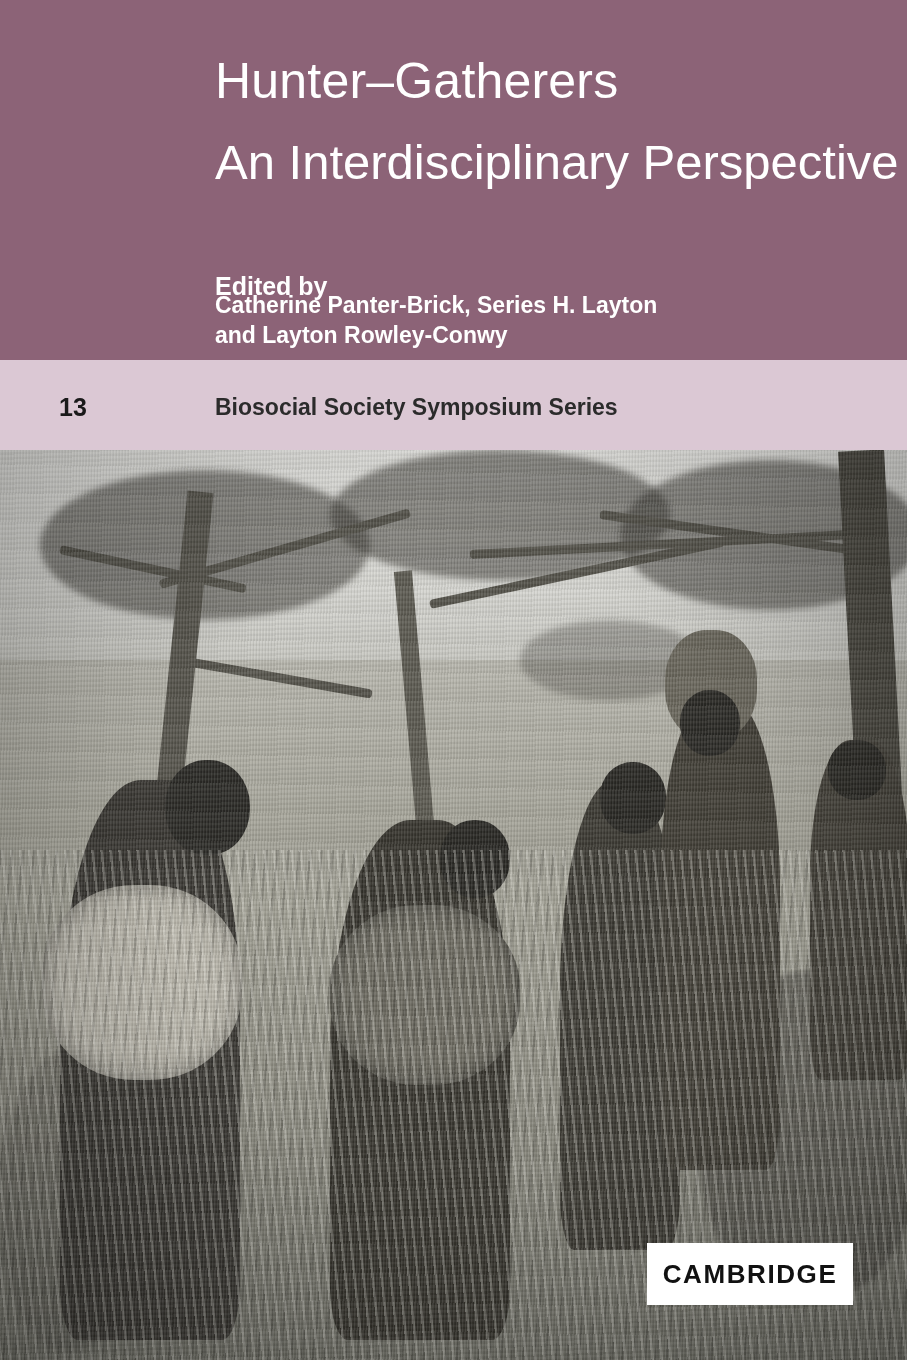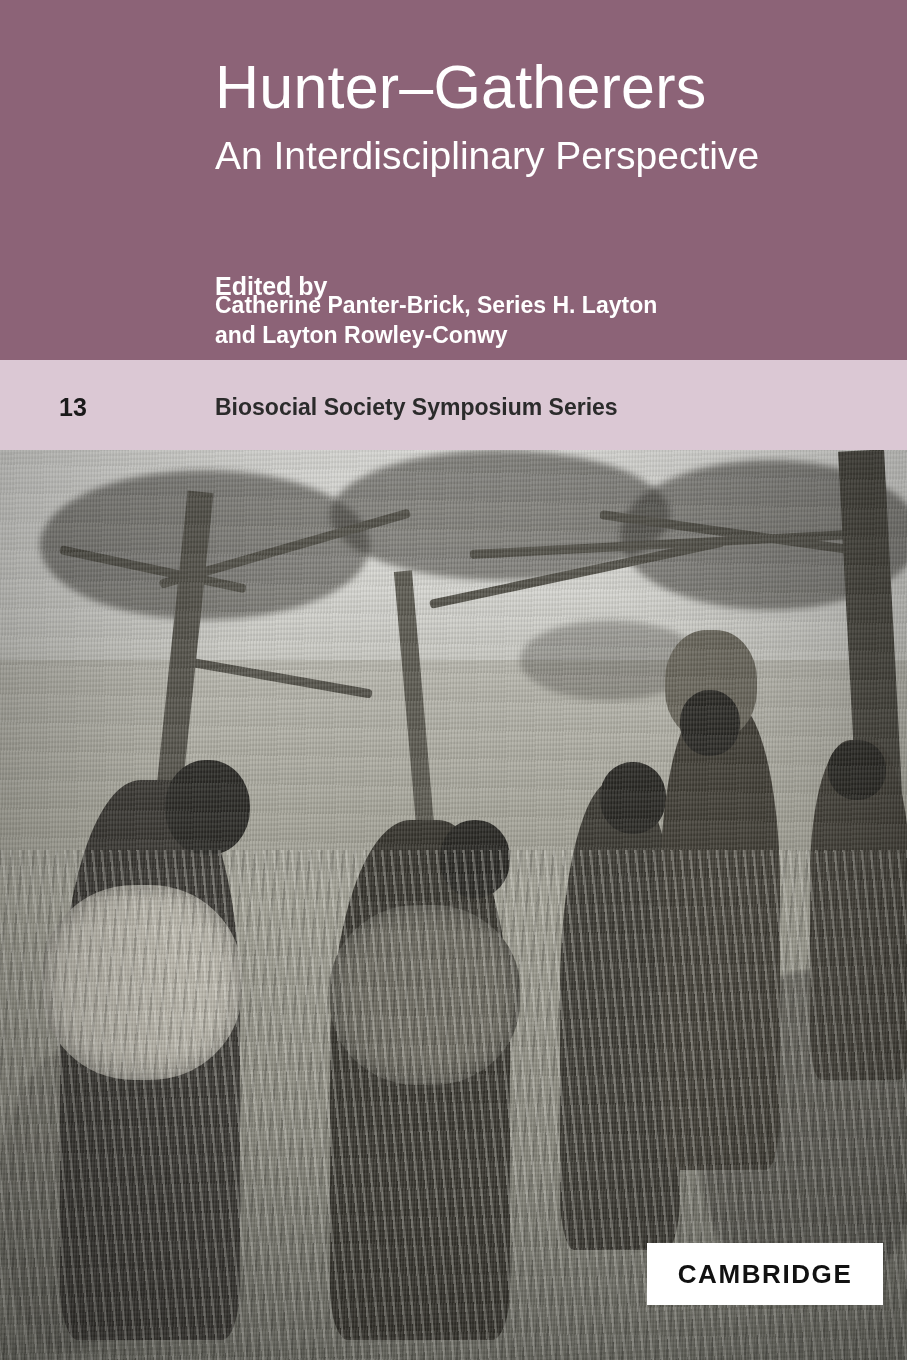--- a/index.html
+++ b/index.html
@@ -25,31 +25,31 @@
     top: 0;
     width: 907px;
     height: 360px;
     background: #8c6377;
   }
   .book-title {
     position: absolute;
     left: 215px;
     top: 52px;
     color: #ffffff;
-    font-size: 61px;
+    font-size: 50px;
     font-weight: 400;
     letter-spacing: 0.2px;
     white-space: nowrap;
   }
   .book-subtitle {
     position: absolute;
     left: 215px;
     top: 134px;
     color: #ffffff;
-    font-size: 39px;
+    font-size: 49px;
     font-weight: 400;
     white-space: nowrap;
   }
   .edited-by {
     position: absolute;
     left: 215px;
     top: 272px;
     color: #ffffff;
     font-size: 25px;
     font-weight: bold;
@@ -205,21 +205,21 @@
     left: 0; top: 0; width: 907px; height: 910px;
     background: radial-gradient(ellipse at 50% 45%, rgba(0,0,0,0) 45%, rgba(0,0,0,0.28) 100%);
     pointer-events: none;
   }
 
   
   .publisher {
     position: absolute;
     left: 647px;
     top: 1243px;
-    width: 236px;
+    width: 206px;
     height: 62px;
     background: #ffffff;
     display: flex;
     align-items: center;
     justify-content: center;
   }
   .publisher-name {
     color: #111111;
     font-size: 26px;
     font-weight: bold;

